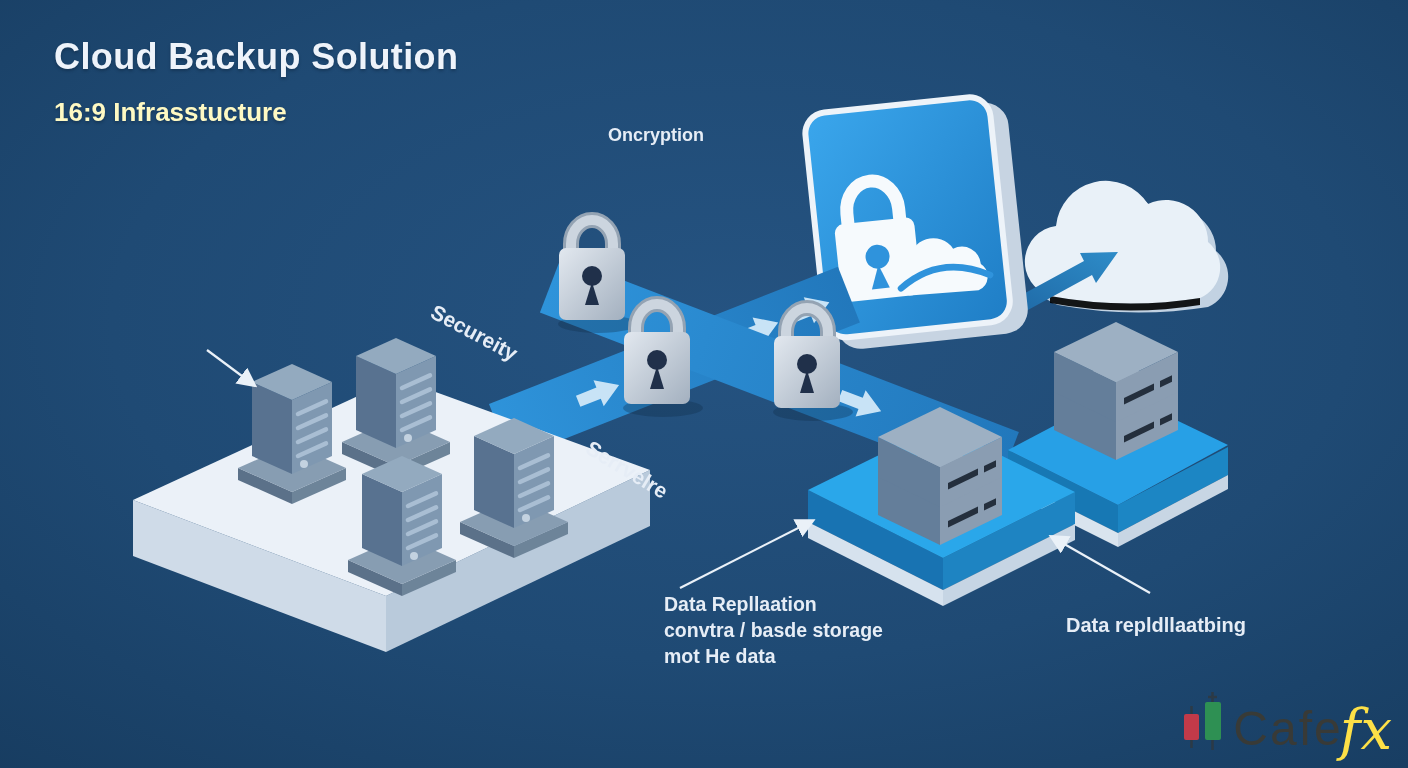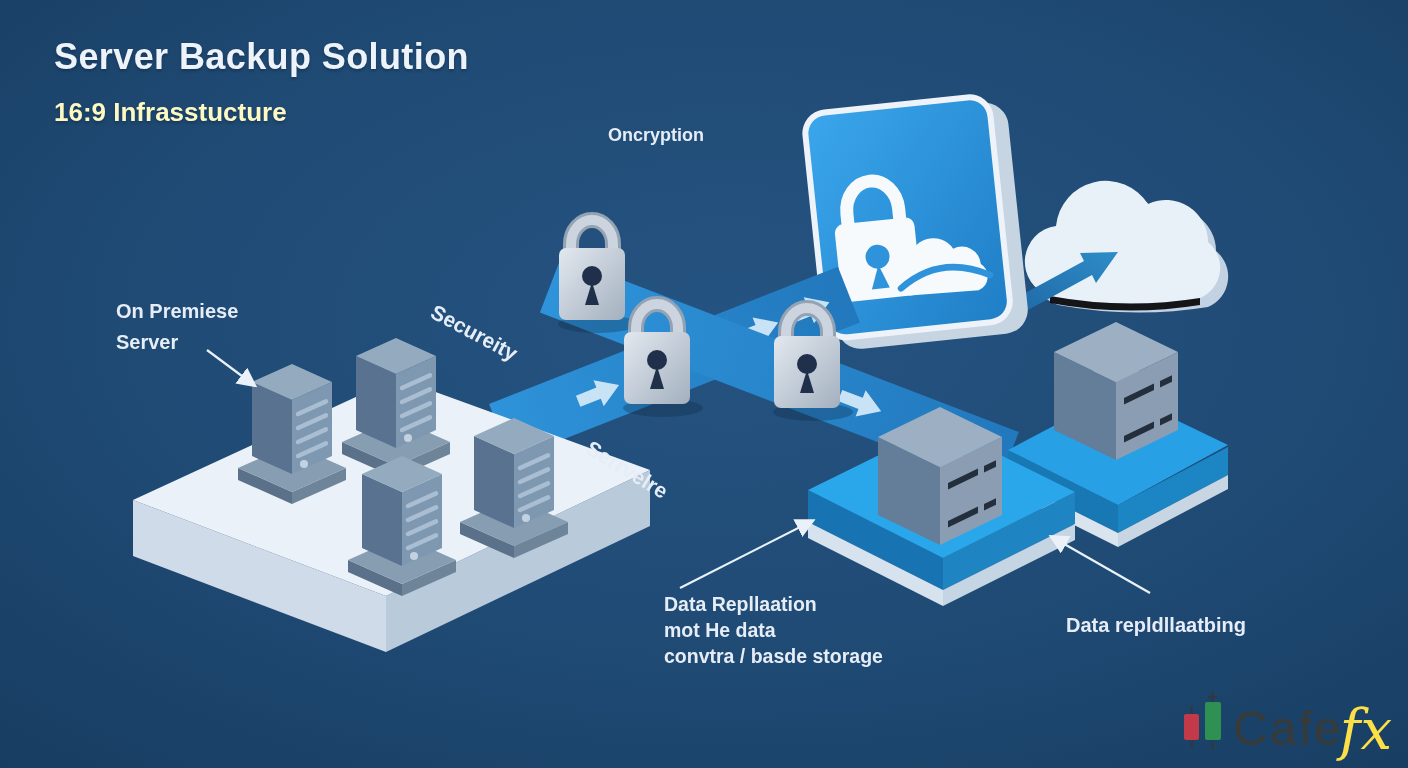--- a/index.html
+++ b/index.html
@@ -162,33 +162,29 @@
 
   <use href="#padlock" transform="translate(592,248)"></use>
   <use href="#padlock" transform="translate(657,332)"></use>
   <use href="#padlock" transform="translate(807,336)"></use>
 
   <line x1="207" y1="350" x2="254" y2="385" stroke="#eaf1f8" stroke-width="2.2" marker-end="url(#thinHead)"></line>
   <line x1="680" y1="588" x2="812" y2="521" stroke="#eaf1f8" stroke-width="2.2" marker-end="url(#thinHead)"></line>
   <line x1="1150" y1="593" x2="1052" y2="537" stroke="#eaf1f8" stroke-width="2.2" marker-end="url(#thinHead)"></line>
 </svg>
 
-<div class="lbl title">Server Backup Solution</div>
+<div class="lbl title">Cloud Backup Solution</div>
 <div class="lbl subtitle">16:9 Infrasstucture</div>
 <div class="lbl enc">Oncryption</div>
-<div class="lbl onprem">
-  <div>On Premiese</div>
-  <div>Server</div>
-</div>
 <div class="lbl sec">Secureity</div>
 <div class="lbl srv">Serrvelre</div>
 <div class="lbl repl">
   <div>Data Repllaation</div>
+  <div>convtra / basde storage</div>
   <div>mot He data</div>
-  <div>convtra / basde storage</div>
 </div>
 <div class="lbl replr">Data repldllaatbing</div>
 
 <div class="logo">
   <svg width="46" height="62" viewBox="0 0 46 62">
     <line x1="10.5" y1="16" x2="10.5" y2="58" stroke="#2c3a46" stroke-width="2.5"></line>
     <rect x="3" y="24" width="15" height="26" rx="2" fill="#c23a49"></rect>
     <line x1="31.5" y1="2" x2="31.5" y2="60" stroke="#2c3a46" stroke-width="2.5"></line>
     <line x1="27" y1="7" x2="36" y2="7" stroke="#2c3a46" stroke-width="2.5"></line>
     <rect x="24" y="12" width="16" height="38" rx="2" fill="#2e9053"></rect>

